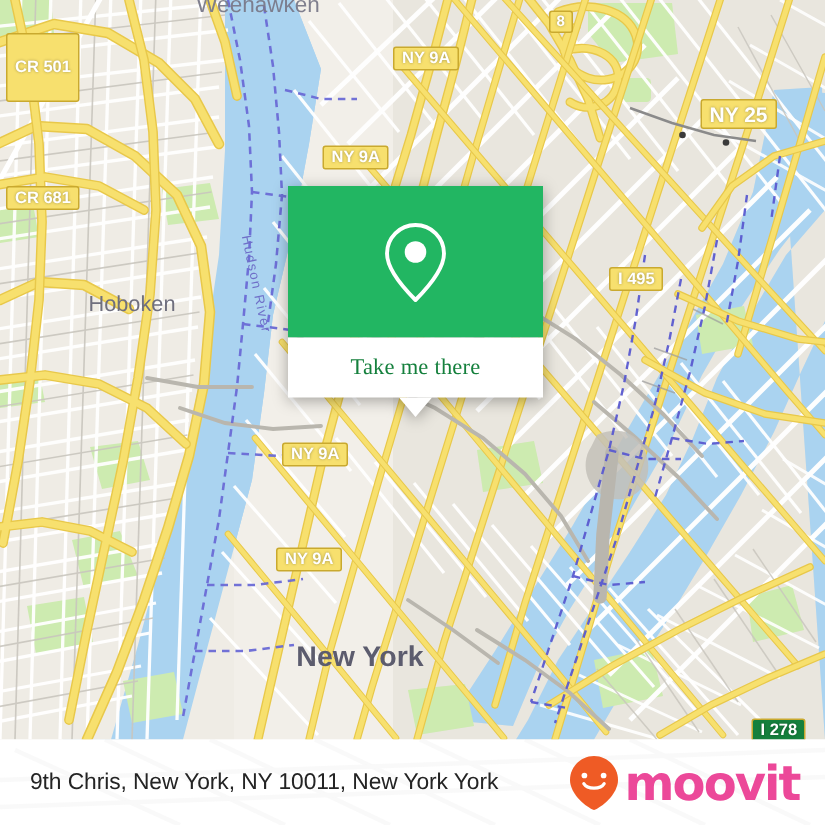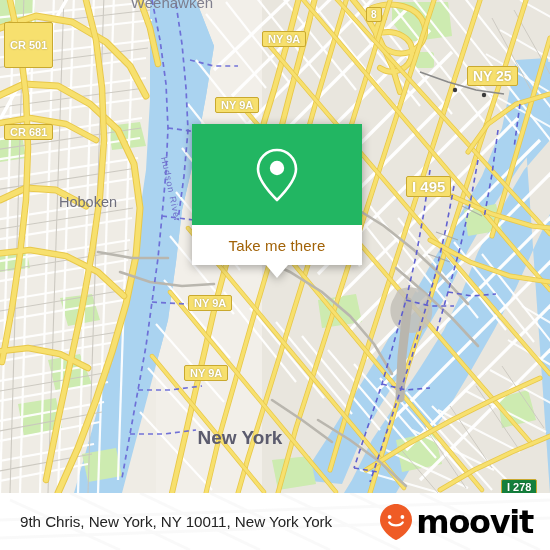--- a/index.html
+++ b/index.html
@@ -52,22 +52,23 @@
     background: #22b662;
     display: flex; align-items: center; justify-content: center;
   }
   #popup-body {
     height: 40px;
     background: #ffffff;
     display: flex; align-items: center; justify-content: center;
   }
   #popup-label {
     font-size: 15px;
-    color: #a16207;
+    color: #15803d;
     letter-spacing: 0.15px;
+    font-family: Liberation Serif, serif;
   }
   #popup-tail {
     position: absolute;
     left: 50%; top: 141px;
     width: 0; height: 0;
     margin-left: -11px;
     border-left: 11px solid transparent;
     border-right: 11px solid transparent;
     border-top: 13px solid #ffffff;
   }
@@ -100,21 +101,21 @@
     position: absolute;
     right: 17px; top: 50%;
     transform: translateY(-50%);
     display: flex; align-items: center;
     z-index: 2;
   }
   #brand-word {
     font-family: "DejaVu Sans", sans-serif;
     font-size: 32px;
     font-weight: bold;
-    color: #000000;
+    color: #ec4899;
     letter-spacing: -1.3px;
     margin-left: 1px;
     line-height: 1;
   }
 
   
   .mlabel { font-family: "Liberation Sans", sans-serif; }
 </style>
 </head>
 <body>
@@ -537,21 +538,21 @@
     <div style="position:absolute;left:188px;top:293px;">
       <span class="shield" style="display:inline-block;background:#f7e06e;border:1.2px solid #c9a92f;border-radius:2px;padding:1px 5px;font-size:11px;font-weight:bold;color:#ffffff;text-shadow:0 0 2px rgba(0,0,0,0.35);">NY 9A</span>
     </div>
     <div style="position:absolute;left:184px;top:363px;">
       <span class="shield" style="display:inline-block;background:#f7e06e;border:1.2px solid #c9a92f;border-radius:2px;padding:1px 5px;font-size:11px;font-weight:bold;color:#ffffff;text-shadow:0 0 2px rgba(0,0,0,0.35);">NY 9A</span>
     </div>
     <div style="position:absolute;left:467px;top:66px;">
       <span class="shield" style="display:inline-block;background:#f7e06e;border:1.2px solid #c9a92f;border-radius:2px;padding:1px 5px;font-size:14px;font-weight:bold;color:#ffffff;text-shadow:0 0 2px rgba(0,0,0,0.35);">NY 25</span>
     </div>
     <div style="position:absolute;left:406px;top:176px;">
-      <span class="shield" style="display:inline-block;background:#f7e06e;border:1.2px solid #c9a92f;border-radius:2px;padding:1px 5px;font-size:15px;font-weight:bold;color:#ffffff;text-shadow:0 0 2px rgba(0,0,0,0.35);">I 495</span>
+      <span class="shield" style="display:inline-block;background:#f7e06e;border:1.2px solid #c9a92f;border-radius:2px;padding:1px 5px;font-size:11px;font-weight:bold;color:#ffffff;text-shadow:0 0 2px rgba(0,0,0,0.35);">I 495</span>
     </div>
     <div style="position:absolute;left:501px;top:477px;">
       <span class="shield" style="display:inline-block;background:#15803d;border:1.2px solid #c9a92f;border-radius:2px;padding:1px 5px;font-size:11px;font-weight:bold;color:#ffffff;text-shadow:0 0 2px rgba(0,0,0,0.35);">I 278</span>
     </div>
 
   </div>
 
   <div id="popup">
     <div id="popup-head">
       <svg width="44" height="56" viewBox="0 0 44 56">

